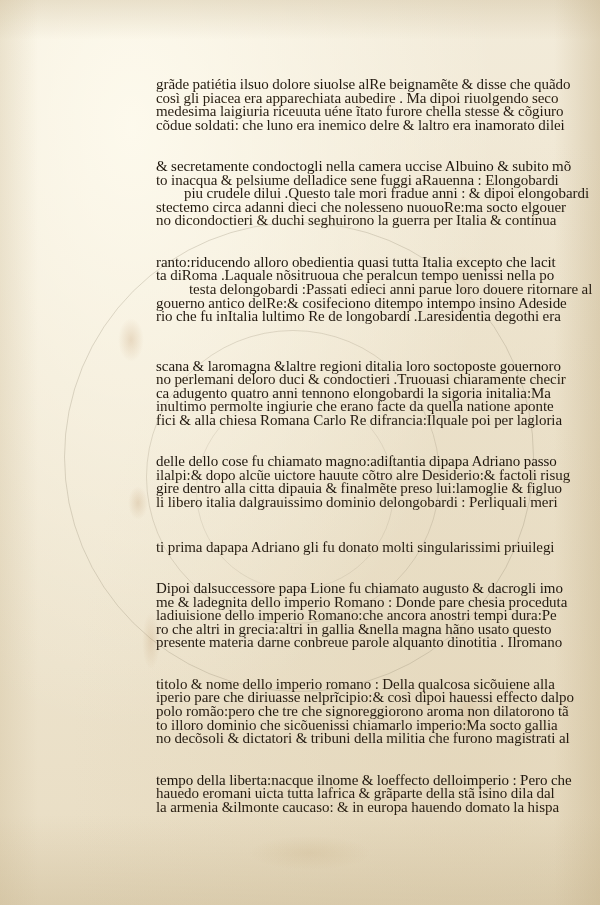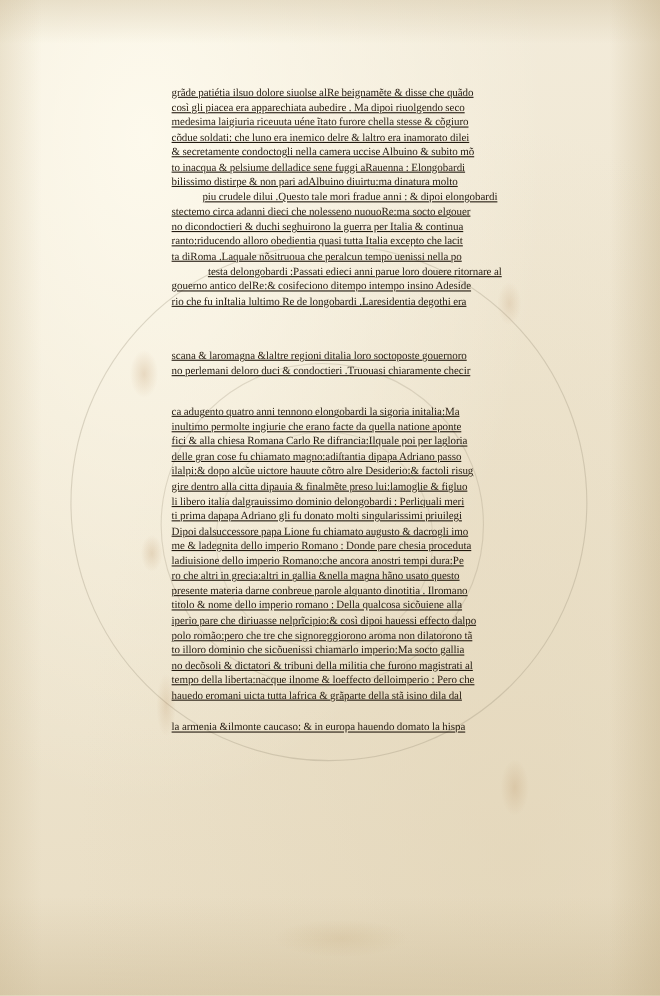--- a/index.html
+++ b/index.html
@@ -87,37 +87,36 @@
   
   .stain { position: absolute; border-radius: 50%; pointer-events: none; }
 
   
   #text-block {
     position: absolute;
     left: 156px;
     top: 78px;
     width: 292px;
     color: #231a10;
-    font-size: 10px;
+    font-size: 15px;
     line-height: 13.55px;
     text-align: justify;
     letter-spacing: -0.05px;
     word-spacing: -0.2px;
-    text-decoration: underline;
     -webkit-font-smoothing: antialiased;
   }
   #text-block .line {
     display: block;
     white-space: nowrap;
     font-family: "Liberation Serif", serif;
     transform-origin: left center;
   }
   
   #text-block .line:nth-child(3n)   { color: #271d12; }
-  #text-block .line:nth-child(5n)   { color: #1f170e; }
+  #text-block .line:nth-child(5n)   { color: #1f170e; margin-top: 28px; }
   #text-block .line:nth-child(7n+2) { color: #2b2114; }
 </style>
 </head>
 <body>
 
 <div id="page">
 
   <div id="edge-shade-top"></div>
   <div id="edge-shade-bottom"></div>
   <div id="edge-shade-left"></div>
@@ -134,47 +133,46 @@
   <div class="stain" style="left:455px; top:690px; width:26px; height:52px; background:radial-gradient(ellipse, rgba(168,120,66,0.18), rgba(168,120,66,0) 70%);"></div>
   <div class="stain" style="left:250px; top:836px; width:120px; height:34px; background:radial-gradient(ellipse, rgba(190,160,110,0.18), rgba(190,160,110,0) 72%);"></div>
 
   <div id="text-block">
       <span class="line" style="transform: scaleX(1);">grãde patiétia ilsuo dolore siuolse alRe beignamẽte &amp; disse che quãdo</span>
       <span class="line" style="transform: scaleX(1);">così gli piacea  era apparechiata aubedire . Ma dipoi riuolgendo seco</span>
       <span class="line" style="transform: scaleX(1);">medesima laigiuria  riceuuta uéne ĩtato furore chella stesse &amp; cõgiuro</span>
       <span class="line" style="transform: scaleX(1);">cõdue soldati: che luno era inemico delre &amp; laltro era inamorato dilei</span>
       <span class="line" style="transform: scaleX(1);">&amp; secretamente condoctogli nella camera uccise Albuino &amp; subito mõ</span>
       <span class="line" style="transform: scaleX(1);">to inacqua &amp; pelsiume delladice sene fuggi aRauenna : Elongobardi</span>
-      <span class="line" style="transform: scaleX(1);">bilissimo distirpe &amp; non pari adAlbuino diuirtu:ma dinatura  molto</span>
       <span class="line" style="transform: scaleX(1); margin-left: 28px;">piu crudele dilui .Questo tale mori fradue anni : &amp; dipoi elongobardi</span>
       <span class="line" style="transform: scaleX(1);">stectemo circa adanni dieci che nolesseno nuouoRe:ma socto elgouer</span>
       <span class="line" style="transform: scaleX(1);">no dicondoctieri &amp; duchi seghuirono la guerra per Italia &amp; continua</span>
       <span class="line" style="transform: scaleX(1);">ranto:riducendo alloro obedientia quasi tutta Italia excepto che lacit</span>
       <span class="line" style="transform: scaleX(1);">ta diRoma .Laquale nõsitruoua  che  peralcun tempo uenissi nella po</span>
       <span class="line" style="transform: scaleX(1); padding-left: 33px;">testa delongobardi :Passati edieci anni parue loro douere ritornare al</span>
       <span class="line" style="transform: scaleX(1);">gouerno antico delRe:&amp; cosifeciono ditempo intempo insino Adeside</span>
       <span class="line" style="transform: scaleX(1);">rio che fu inItalia lultimo Re de longobardi .Laresidentia degothi era</span>
       <span class="line" style="transform: scaleX(1); margin-top: 36px;">scana &amp; laromagna &amp;laltre regioni ditalia loro soctoposte gouernoro</span>
       <span class="line" style="transform: scaleX(1);">no perlemani deloro duci &amp; condoctieri .Truouasi chiaramente checir</span>
-      <span class="line" style="transform: scaleX(1); margin-top: 24px;">ca adugento quatro anni tennono elongobardi la sigoria initalia:Ma</span>
+      <span class="line" style="transform: scaleX(1);">ca adugento quatro anni tennono elongobardi la sigoria initalia:Ma</span>
       <span class="line" style="transform: scaleX(1);">inultimo permolte ingiurie che erano facte da quella natione aponte</span>
       <span class="line" style="transform: scaleX(1);">fici &amp; alla chiesa Romana Carlo Re difrancia:Ilquale poi per lagloria</span>
-      <span class="line" style="transform: scaleX(1);">delle gran cose fu chiamato magno:adiſtantia dipapa Adriano passo</span>
+      <span class="line" style="transform: scaleX(1);">delle dello cose fu chiamato magno:adiſtantia dipapa Adriano passo</span>
       <span class="line" style="transform: scaleX(1);">ilalpi:&amp; dopo alcũe  uictore hauute cõtro alre Desiderio:&amp; factoli risug</span>
       <span class="line" style="transform: scaleX(1);">gire dentro alla citta dipauia &amp; finalmẽte preso lui:lamoglie &amp; figluo</span>
       <span class="line" style="transform: scaleX(1);">li libero italia dalgrauissimo dominio delongobardi : Perliquali meri</span>
-      <span class="line" style="transform: scaleX(1);">ti prima dapapa Adriano gli fu donato molti singularissimi priuilegi</span>
+      <span class="line" style="transform: scaleX(1); margin-top: 31px;">ti prima dapapa Adriano gli fu donato molti singularissimi priuilegi</span>
       <span class="line" style="transform: scaleX(1);">Dipoi dalsuccessore papa Lione fu chiamato augusto &amp; dacrogli imo</span>
       <span class="line" style="transform: scaleX(1);">me &amp; ladegnita dello imperio Romano : Donde pare chesia proceduta</span>
       <span class="line" style="transform: scaleX(1);">ladiuisione dello imperio Romano:che ancora anostri tempi dura:Pe</span>
       <span class="line" style="transform: scaleX(1);">ro che altri in grecia:altri in gallia &amp;nella magna hãno  usato questo</span>
       <span class="line" style="transform: scaleX(1);">presente materia darne conbreue parole alquanto dinotitia . Ilromano</span>
       <span class="line" style="transform: scaleX(1);">titolo &amp; nome dello imperio romano : Della qualcosa sicõuiene alla</span>
       <span class="line" style="transform: scaleX(1);">iperio pare che diriuasse nelprĩcipio:&amp; così dipoi hauessi effecto dalpo</span>
       <span class="line" style="transform: scaleX(1);">polo romão:pero che tre che signoreggiorono aroma non dilatorono tã</span>
       <span class="line" style="transform: scaleX(1);">to illoro dominio che sicõuenissi  chiamarlo imperio:Ma socto gallia</span>
       <span class="line" style="transform: scaleX(1);">no decõsoli &amp; dictatori &amp; tribuni della militia che furono magistrati al</span>
       <span class="line" style="transform: scaleX(1);">tempo della liberta:nacque ilnome &amp; loeffecto delloimperio : Pero che</span>
       <span class="line" style="transform: scaleX(1);">hauedo eromani  uicta tutta lafrica &amp; grãparte della stã isino dila dal</span>
-      <span class="line" style="transform: scaleX(1); margin-top: 16px;">la armenia &amp;ilmonte caucaso: &amp; in europa hauendo domato la  hispa</span>
+      <span class="line" style="transform: scaleX(1);">la armenia &amp;ilmonte caucaso: &amp; in europa hauendo domato la  hispa</span>
     </div>
 
 </div>
 
 </body></html>

